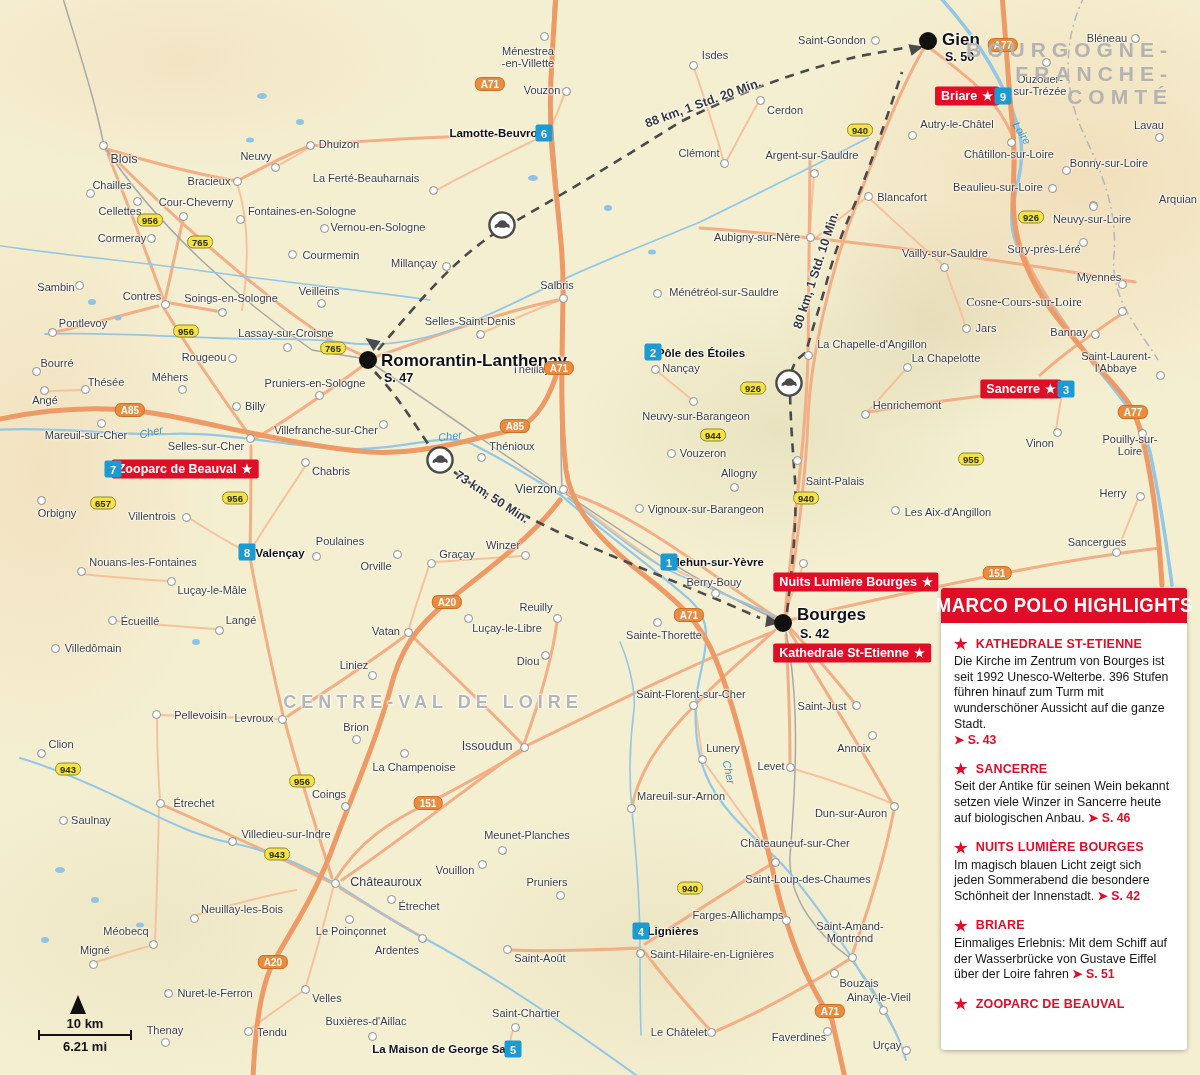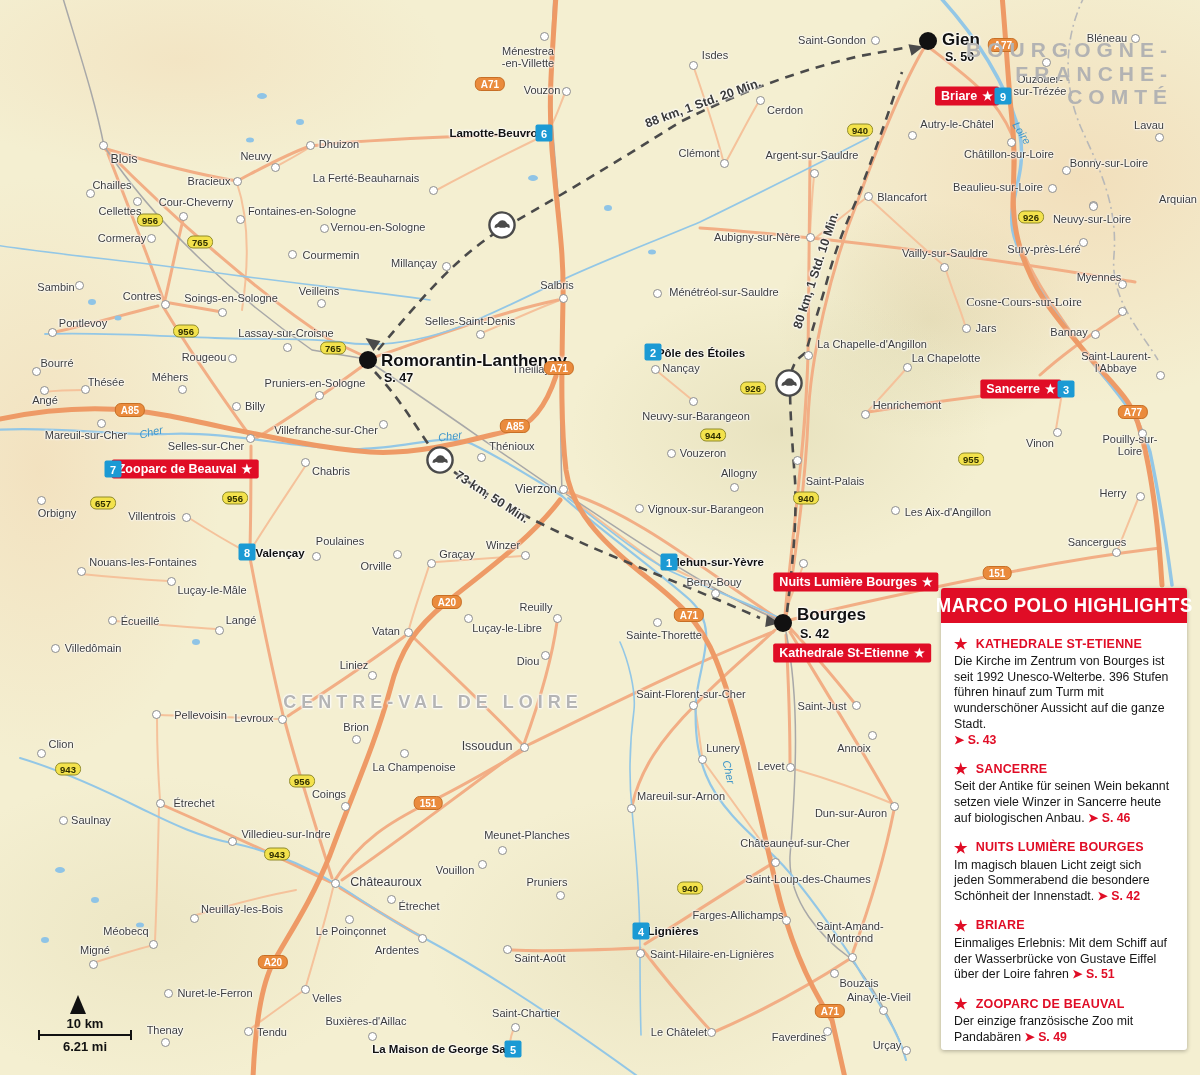--- a/index.html
+++ b/index.html
@@ -577,21 +577,20 @@
             <span class="star">★</span>
             <span>BRIARE</span>
           </div>
           <div class="hl-body">Einmaliges Erlebnis: Mit dem Schiff auf der Wasserbrücke von Gustave Eiffel über der Loire fahren <span class="hl-page">➤ S. 51</span></div>
         </div>
         <div class="hl-item">
           <div class="hl-title">
             <span class="star">★</span>
             <span>ZOOPARC DE BEAUVAL</span>
           </div>
-          <div class="hl-body">Der einzige französische Zoo mit Pandabären <span class="hl-page">➤ S. 49</span></div>
         </div>
       </div>
   </div>
 
   <div id="scalebar">
     <div id="north"></div>
     <div id="scale-km">10 km</div>
     <div id="scale-line"></div>
     <div id="scale-mi">6.21 mi</div>
   </div>

